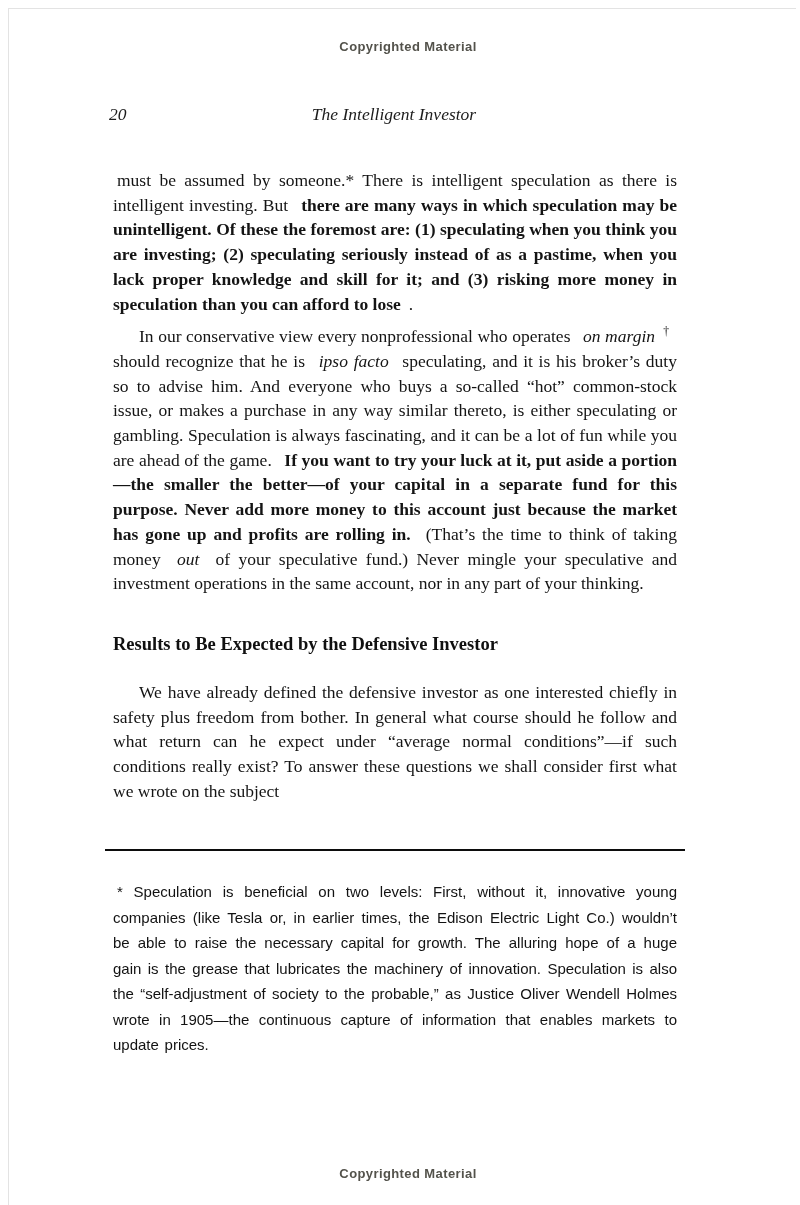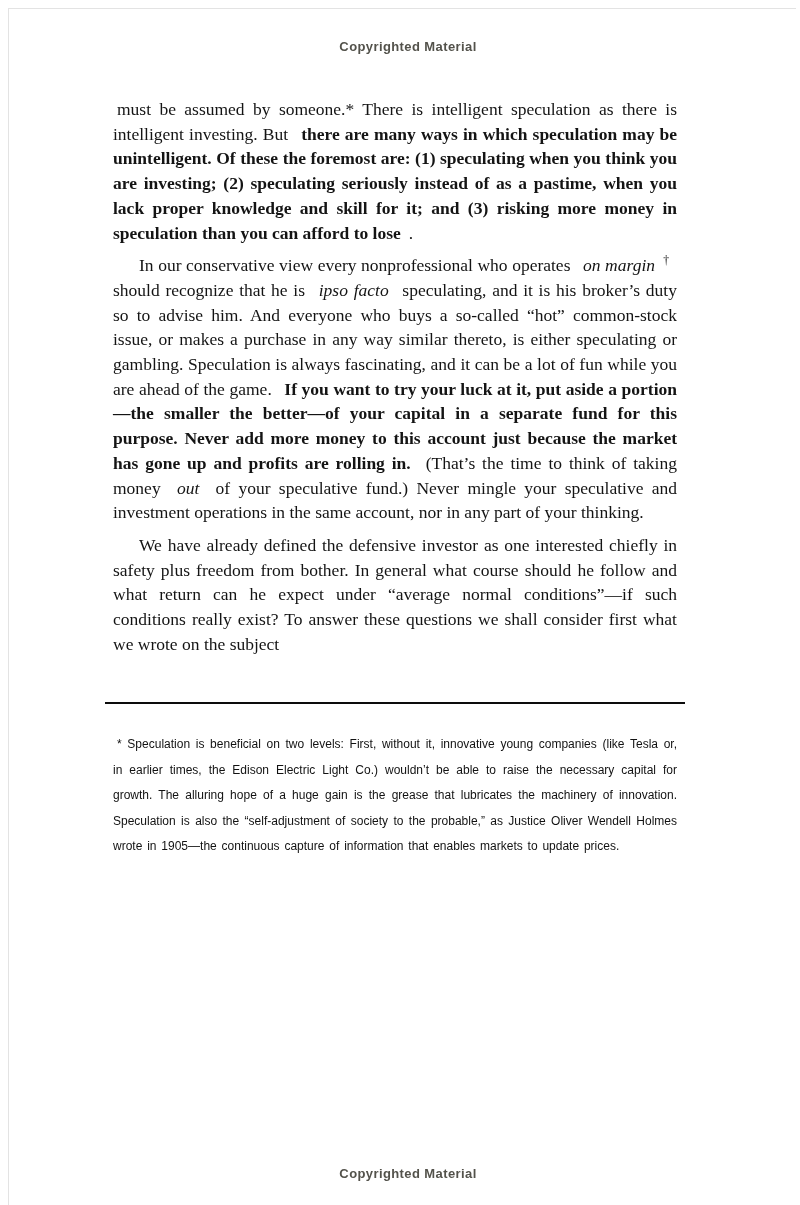--- a/index.html
+++ b/index.html
@@ -54,38 +54,43 @@
   .footnote-rule {
     border: none;
     border-top: 2px solid #0c0c0c;
     margin: 38px 118px 0 92px;
   }
   .footnotes {
     margin: 12px 118px 0 92px;
     font-family: "Liberation Sans", sans-serif;
   }
   .footnote {
-    font-size: 12px;
+    font-size: 15px;
     line-height: 25.4px;
     text-align: justify;
     word-spacing: 1.5px;
     color: #121212;
   }
 </style>
 </head>
 <body>
 
 <div class="page">
 
   <div class="copyright top">Copyrighted Material</div>
 
+  <div class="running-header">
+    <span class="pagenum">20</span>
+    <span class="running-title">The Intelligent Investor</span>
+  </div>
 
   <div class="content">
     <p class="para"><span>must be assumed by someone.* There is intelligent speculation as there is intelligent investing. But </span><span class="b">there are many ways in which speculation may be unintelligent. Of these the foremost are: (1) speculating when you think you are investing; (2) speculating seriously instead of as a pastime, when you lack proper knowledge and skill for it; and (3) risking more money in speculation than you can afford to lose</span><span>.</span></p>
     <p class="para indent"><span>In our conservative view every nonprofessional who operates </span><span class="i">on margin</span><sup>†</sup><span> should recognize that he is </span><span class="i">ipso facto</span><span> speculating, and it is his broker’s duty so to advise him. And everyone who buys a so-called “hot” common-stock issue, or makes a purchase in any way similar thereto, is either speculating or gambling. Speculation is always fascinating, and it can be a lot of fun while you are ahead of the game. </span><span class="b">If you want to try your luck at it, put aside a portion—the smaller the better—of your capital in a separate fund for this purpose. Never add more money to this account just because the market has gone up and profits are rolling in.</span><span> (That’s the time to think of taking money </span><span class="i">out</span><span> of your speculative fund.) Never mingle your speculative and investment operations in the same account, nor in any part of your thinking.</span></p>
+    <h2 class="section-heading">Results to Be Expected by the Defensive Investor</h2>
     <p class="para indent"><span>We have already defined the defensive investor as one interested chiefly in safety plus freedom from bother. In general what course should he follow and what return can he expect under “average normal conditions”—if such conditions really exist? To answer these questions we shall consider first what we wrote on the subject</span></p>
   </div>
 
   <hr class="footnote-rule">
 
   <div class="footnotes">
     <p class="footnote"><span>* Speculation is beneficial on two levels: First, without it, innovative young companies (like Tesla or, in earlier times, the Edison Electric Light Co.) wouldn’t be able to raise the necessary capital for growth. The alluring hope of a huge gain is the grease that lubricates the machinery of innovation. Speculation is also the “self-adjustment of society to the probable,” as Justice Oliver Wendell Holmes wrote in 1905—the continuous capture of information that enables markets to update prices.</span></p>
   </div>
 
   <div class="copyright bottom">Copyrighted Material</div>

